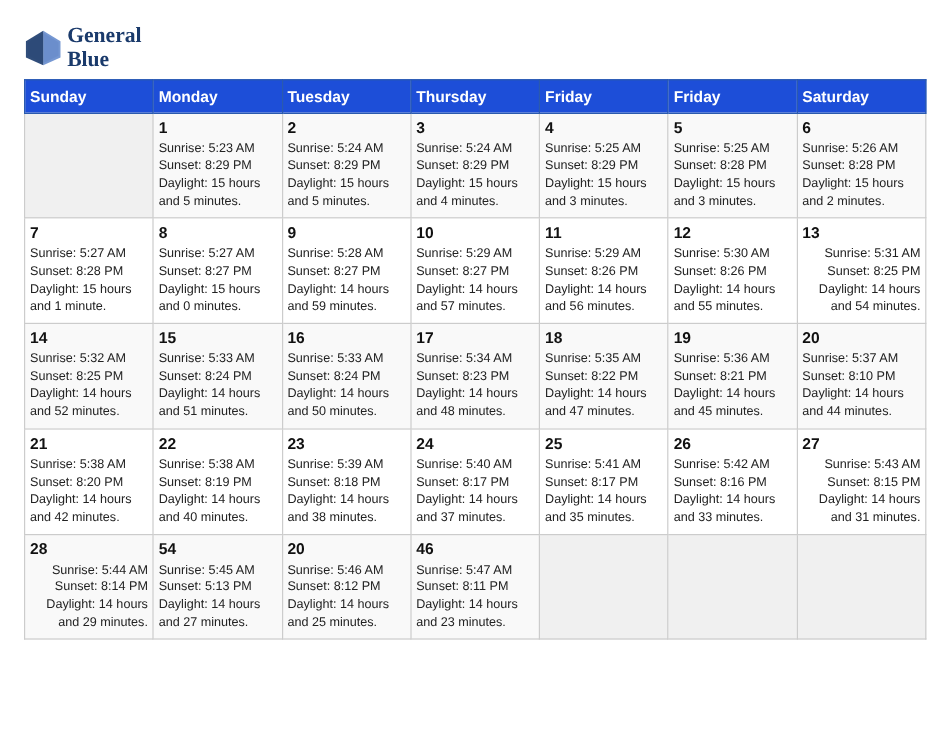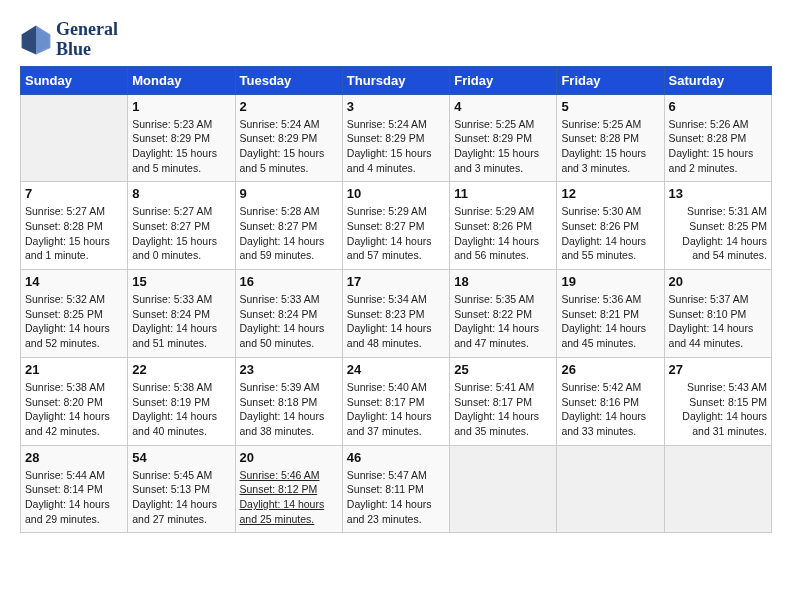--- a/index.html
+++ b/index.html
@@ -315,35 +315,35 @@
           <span class="day-num">27</span>
           <div class="day-info" style="white-space: pre-line; text-align: right;">Sunrise: 5:43 AM
 Sunset: 8:15 PM
 Daylight: 14 hours
 and 31 minutes.</div>
         </td>
       </tr>
       <tr>
         <td>
           <span class="day-num">28</span>
-          <div class="day-info" style="white-space: pre-line;">Sunrise: 5:44 AM
+          <div class="day-info" style="white-space: pre-line; text-align: right;">Sunrise: 5:44 AM
 Sunset: 8:14 PM
 Daylight: 14 hours
 and 29 minutes.</div>
         </td>
         <td>
           <span class="day-num">54</span>
           <div class="day-info" style="white-space: pre-line;">Sunrise: 5:45 AM
 Sunset: 5:13 PM
 Daylight: 14 hours
 and 27 minutes.</div>
         </td>
         <td>
           <span class="day-num">20</span>
-          <div class="day-info" style="white-space: pre-line; text-decoration: underline;">Sunrise: 5:46 AM
+          <div class="day-info" style="white-space: pre-line;">Sunrise: 5:46 AM
 Sunset: 8:12 PM
 Daylight: 14 hours
 and 25 minutes.</div>
         </td>
         <td>
           <span class="day-num">46</span>
           <div class="day-info" style="white-space: pre-line;">Sunrise: 5:47 AM
 Sunset: 8:11 PM
 Daylight: 14 hours
 and 23 minutes.</div>

